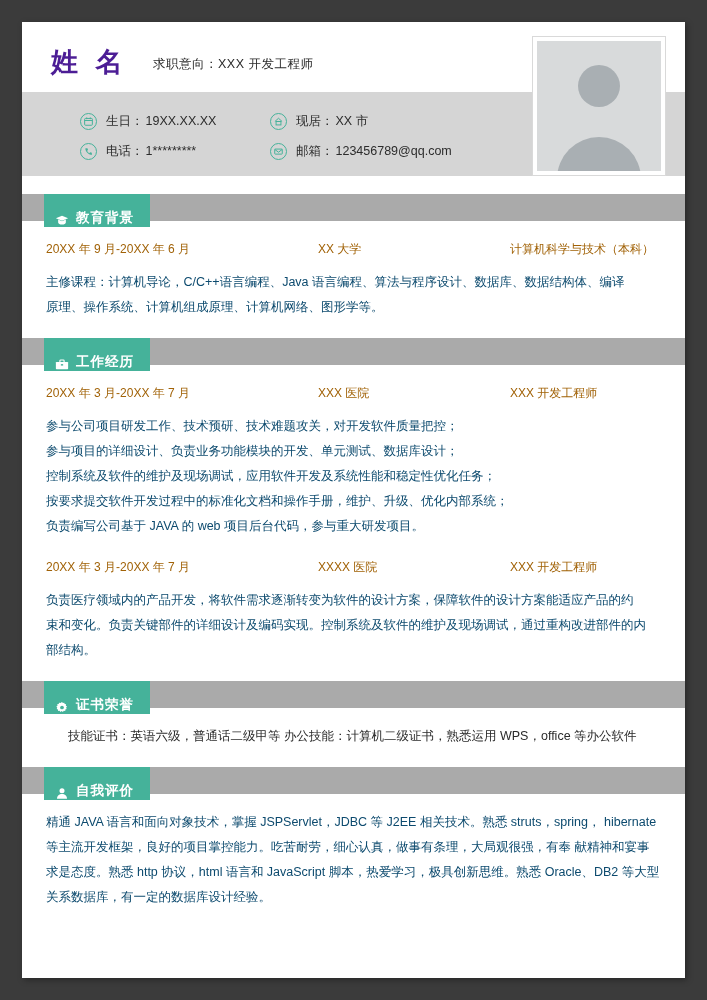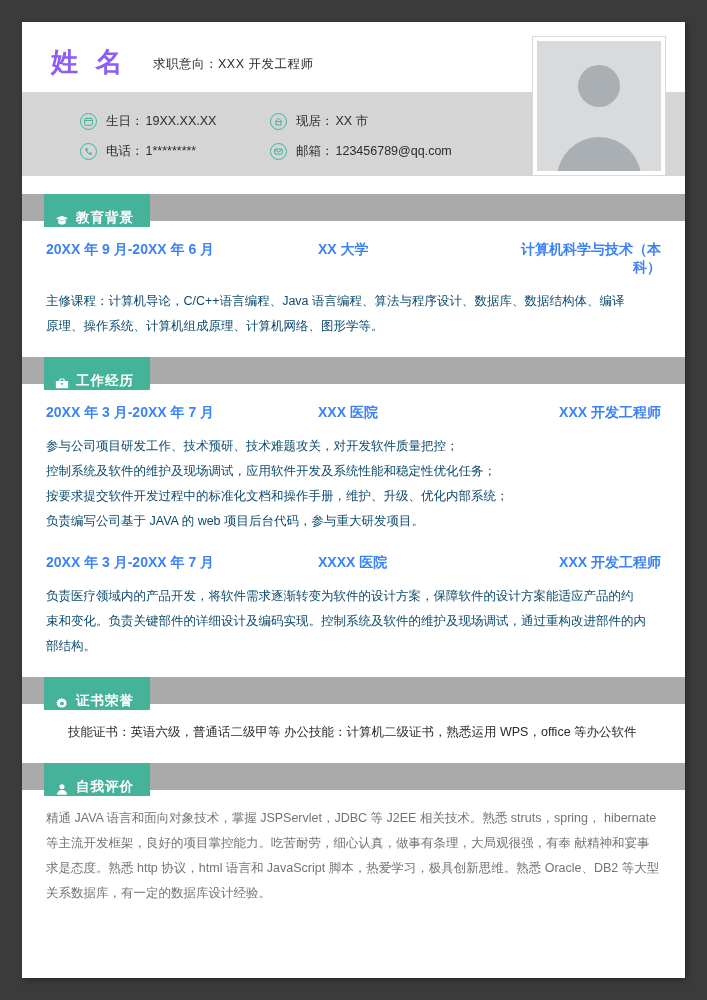--- a/index.html
+++ b/index.html
@@ -39,21 +39,21 @@
     height: 70px;
     background: #ffffff;
   }
   .name {
     position: absolute;
     left: 29px;
     top: 22px;
     font-size: 27px;
     font-weight: bold;
     letter-spacing: 5px;
-    color: #8b5cf6;
+    color: #4c1d95;
   }
   .objective {
     position: absolute;
     left: 131px;
     top: 34px;
     font-size: 12.5px;
     color: #2b2b2b;
     letter-spacing: 0.5px;
   }
 
@@ -163,48 +163,48 @@
     margin-right: 7px;
     display: inline-flex;
     align-items: center;
   }
   .secbar .tag .sico svg { display: block; }
 
   .body-pad { padding: 0 24px 0 24px; }
 
   .rowline {
     display: flex;
-    font-size: 14px;
-    font-weight: bold;
-    color: #3b82f6;
+    font-size: 12px;
+    font-weight: normal;
+    color: #a16207;
     margin-top: 20px;
   }
   .rowline .col-date { width: 272px; }
   .rowline .col-org  { width: 192px; }
-  .rowline .col-role { flex: 1; text-align: right; }
+  .rowline .col-role { flex: 1; }
 
   .para {
     font-size: 12.5px;
     line-height: 25px;
     color: #0c4a6e;
     margin-top: 12px;
   }
   .para .ln { display: block; }
 
   .cert-block {
     font-size: 12.5px;
     line-height: 25px;
     color: #2a2a2a;
     margin-top: 16px;
     padding-left: 22px;
   }
   .self-block {
     font-size: 12.5px;
     line-height: 25px;
-    color: #737373;
+    color: #0c4a6e;
     margin-top: 16px;
   }
 </style>
 </head>
 <body>
 
 <div class="page">
   <div class="sheet">
 
     <div class="header">
@@ -303,20 +303,21 @@
       </div>
     </div>
     <div class="body-pad">
       <div class="rowline">
         <div class="col-date">20XX 年 3 月-20XX 年 7 月</div>
         <div class="col-org">XXX 医院</div>
         <div class="col-role">XXX 开发工程师</div>
       </div>
       <div class="para">
         <span class="ln">参与公司项目研发工作、技术预研、技术难题攻关，对开发软件质量把控；</span>
+        <span class="ln">参与项目的详细设计、负责业务功能模块的开发、单元测试、数据库设计；</span>
         <span class="ln">控制系统及软件的维护及现场调试，应用软件开发及系统性能和稳定性优化任务；</span>
         <span class="ln">按要求提交软件开发过程中的标准化文档和操作手册，维护、升级、优化内部系统；</span>
         <span class="ln">负责编写公司基于 JAVA 的 web 项目后台代码，参与重大研发项目。</span>
       </div>
 
       <div class="rowline">
         <div class="col-date">20XX 年 3 月-20XX 年 7 月</div>
         <div class="col-org">XXXX 医院</div>
         <div class="col-role">XXX 开发工程师</div>
       </div>

